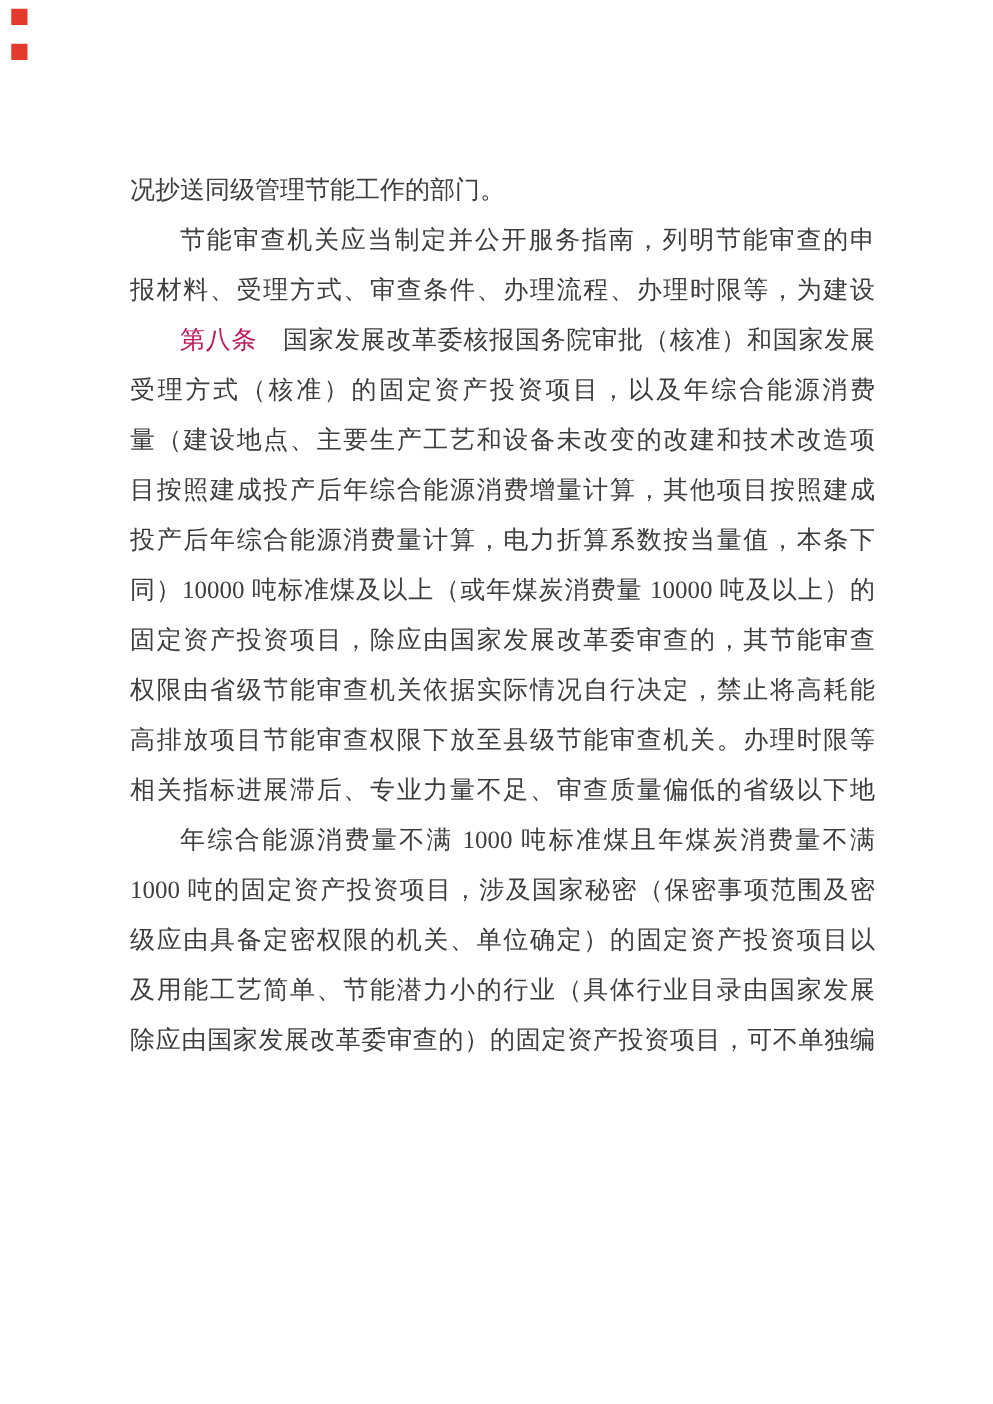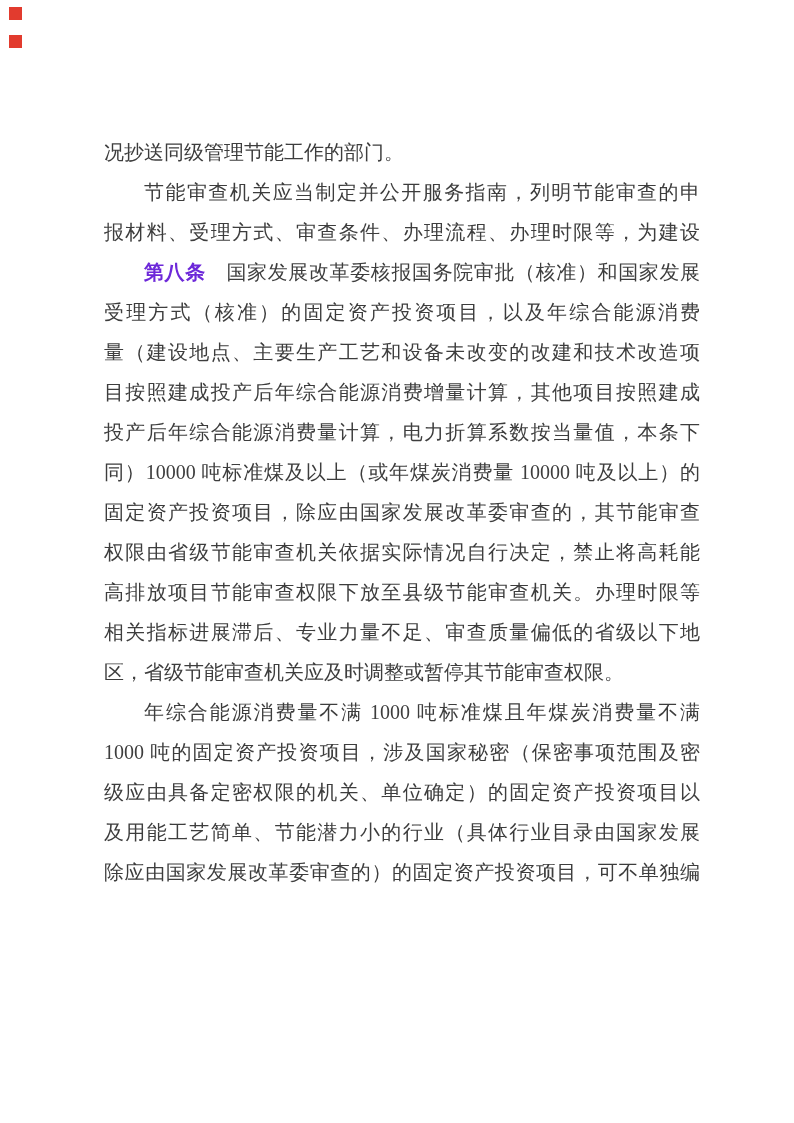--- a/index.html
+++ b/index.html
@@ -42,22 +42,22 @@
     word-break: keep-all;
   }
   .line.justify {
     text-align: justify;
     text-align-last: justify;
   }
   .line.indent {
     text-indent: 2em;
   }
   .line .bold {
-    font-weight: bold;
-    color: #6d28d9;
+    font-weight: normal;
+    color: #be185d;
   }
 
   .page-number {
     position: absolute;
     left: 112px;
     top: 996px;
     font-size: 23px;
     color: #3d3d3d;
     letter-spacing: 4px;
   }
@@ -100,21 +100,20 @@
       <div class="line indent justify"><span class="bold">第八条</span>　国家发展改革委核报国务院审批（核准）和国家发展</div>
       <div class="line justify">受理方式（核准）的固定资产投资项目，以及年综合能源消费</div>
       <div class="line justify">量（建设地点、主要生产工艺和设备未改变的改建和技术改造项</div>
       <div class="line justify">目按照建成投产后年综合能源消费增量计算，其他项目按照建成</div>
       <div class="line justify">投产后年综合能源消费量计算，电力折算系数按当量值，本条下</div>
       <div class="line justify">同）10000 吨标准煤及以上（或年煤炭消费量 10000 吨及以上）的</div>
       <div class="line justify">固定资产投资项目，除应由国家发展改革委审查的，其节能审查</div>
       <div class="line justify">权限由省级节能审查机关依据实际情况自行决定，禁止将高耗能</div>
       <div class="line justify">高排放项目节能审查权限下放至县级节能审查机关。办理时限等</div>
       <div class="line justify">相关指标进展滞后、专业力量不足、审查质量偏低的省级以下地</div>
-      <div class="line">区，省级节能审查机关应及时调整或暂停其节能审查权限。</div>
       <div class="line indent justify">年综合能源消费量不满 1000 吨标准煤且年煤炭消费量不满</div>
       <div class="line justify">1000 吨的固定资产投资项目，涉及国家秘密（保密事项范围及密</div>
       <div class="line justify">级应由具备定密权限的机关、单位确定）的固定资产投资项目以</div>
       <div class="line justify">及用能工艺简单、节能潜力小的行业（具体行业目录由国家发展</div>
       <div class="line justify">除应由国家发展改革委审查的）的固定资产投资项目，可不单独编</div>
     </div>
 
   <div class="page-number">— 4 —</div>
 
   <div class="footer">

